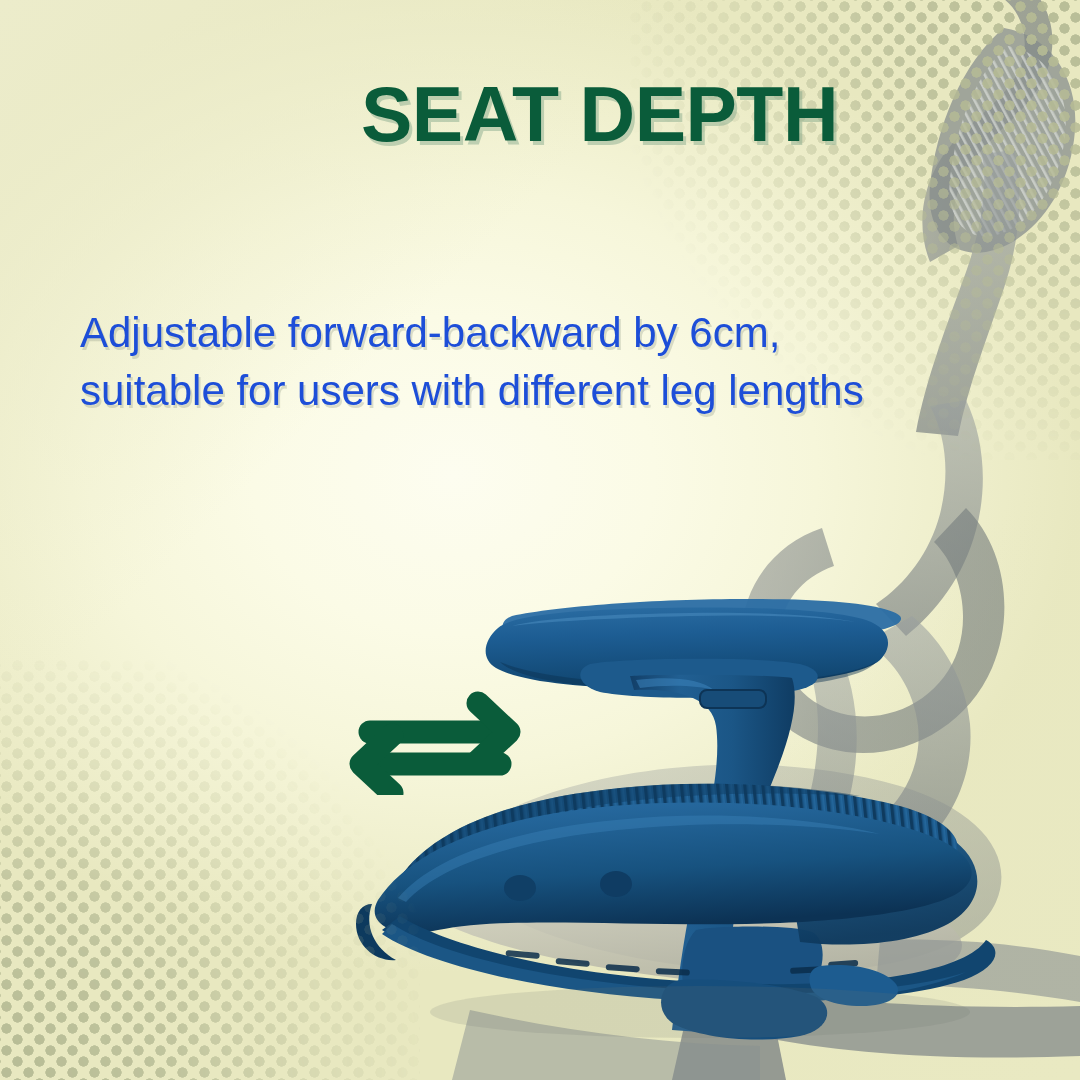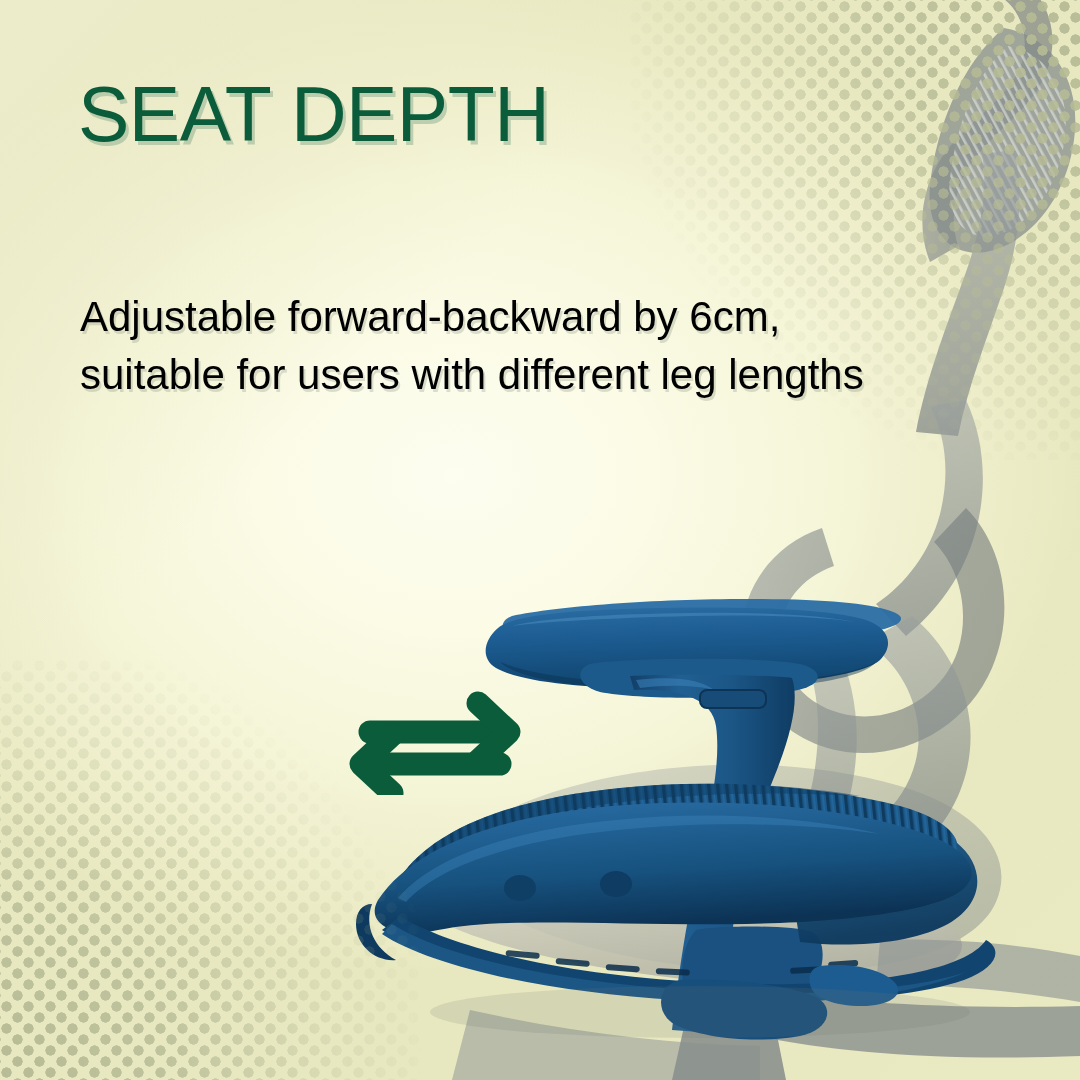--- a/index.html
+++ b/index.html
@@ -70,34 +70,35 @@
   
   .headline {
     position: absolute;
     left: 78px;
     top: 76px;
     width: 760px;
   }
   .headline .line {
     display: block;
     color: #0a5c3a;
-    font-weight: normal;
+    font-weight: bold;
     letter-spacing: -0.5px;
     text-shadow: 3px 4px 0 rgba(120,160,130,.42);
     line-height: 1.0;
+    text-align: right;
   }
   .headline .line1 { font-size: 77px; }
   .headline .line2 { font-size: 77px; margin-top: 18px; }
 
   .subcopy {
     position: absolute;
     left: 80px;
-    top: 288px;
+    top: 304px;
     width: 880px;
-    color: #000000;
+    color: #1d4ed8;
     font-size: 42px;
     line-height: 1.38;
     font-weight: normal;
     text-shadow: 2px 3px 0 rgba(140,150,130,.30);
   }
   .subcopy span { display: block; }
 
   
   .arrow-icon {
     position: absolute;

